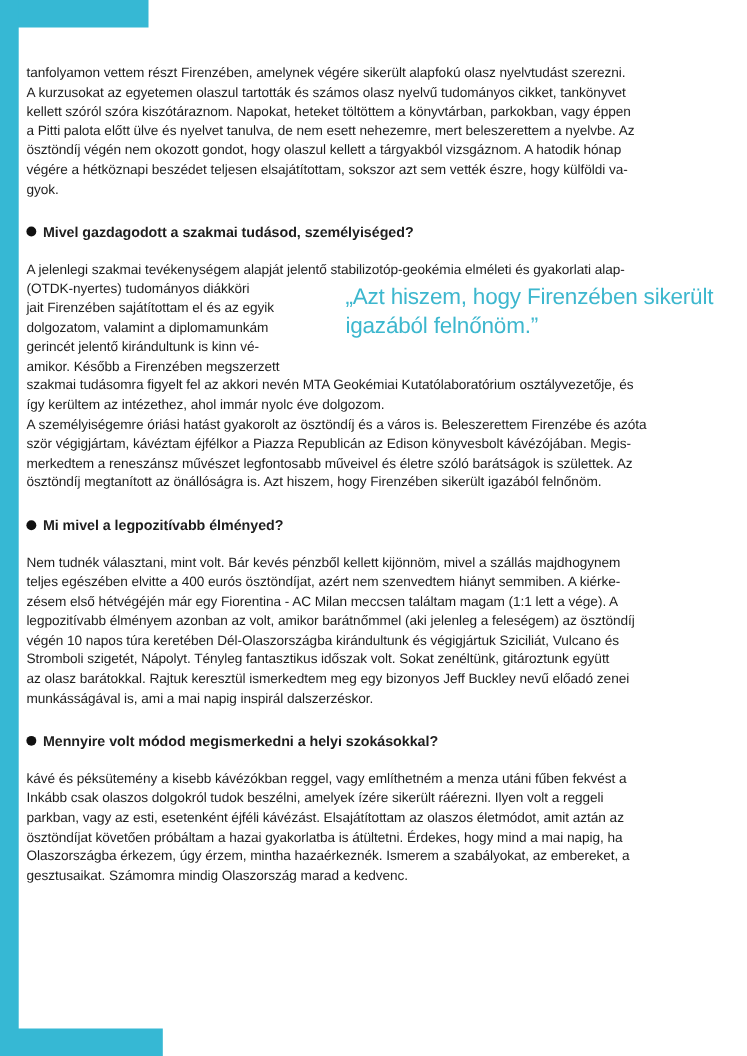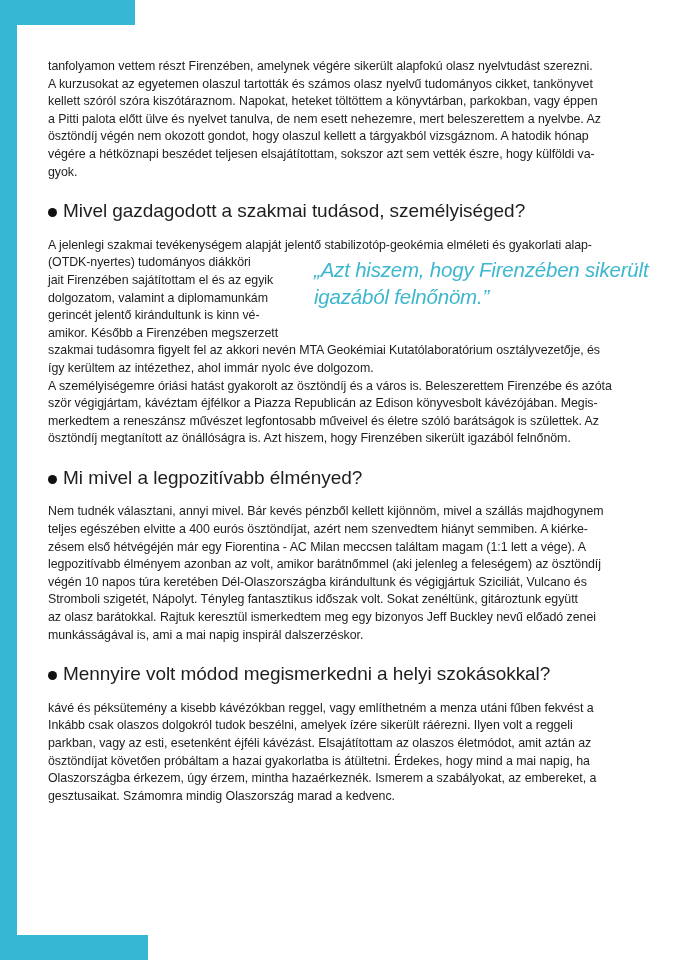--- a/index.html
+++ b/index.html
@@ -8,39 +8,39 @@
       background: #ffffff;
       font-family: "Liberation Sans", "DejaVu Sans", sans-serif;
       color: #1e1e1e;
     }
     .frame { position: absolute; background: #36b8d4; }
     .frame-top { left: 0; top: 0; width: 135px; height: 25px; }
     .frame-left { left: 0; top: 0; width: 17px; height: 960px; }
     .frame-bottom { left: 0; top: 935px; width: 148px; height: 25px; }
 
     .content {
-      position: absolute; left: 48px; top: 58px; width: 604px;
+      position: absolute; left: 24px; top: 58px; width: 604px;
       font-size: 12.4px; line-height: 17.6px; letter-spacing: -0.05px;
     }
     .para { margin: 0; }
     .line { display: block; white-space: nowrap; }
     .heading {
-      font-weight: normal; font-size: 19px; margin: 0;
+      font-weight: bold; font-size: 13px; margin: 0;
       white-space: nowrap;
     }
     .bullet {
       display: inline-block; width: 9px; height: 9px; border-radius: 50%;
       background: #111; margin-right: 6px; vertical-align: 0px;
     }
     .gap-before-heading { height: 21px; }
     .gap-after-heading { height: 17px; }
 
     .quote {
       position: absolute; left: 314px; top: 257px; width: 340px;
-      color: #3db7ce; font-style: italic; font-size: 20.5px; line-height: 26.5px;
+      color: #3db7ce; font-size: 20.5px; line-height: 26.5px;
       letter-spacing: -0.2px;
     }
     .quote .line { white-space: nowrap; }
   </style>
 </head>
 <body>
 
 <div class="frame frame-top"></div>
 <div class="frame frame-left"></div>
 <div class="frame frame-bottom"></div>
@@ -75,21 +75,21 @@
     <span class="line">merkedtem a reneszánsz művészet legfontosabb műveivel és életre szóló barátságok is születtek. Az</span>
     <span class="line">ösztöndíj megtanított az önállóságra is. Azt hiszem, hogy Firenzében sikerült igazából felnőnöm.</span>
   </p>
 
   <div class="gap-before-heading"></div>
   <h3 class="heading">
     <span class="bullet"></span><span>Mi mivel a legpozitívabb élményed?</span>
   </h3>
   <div class="gap-after-heading"></div>
   <p class="para">
-    <span class="line">Nem tudnék választani, annyi mivel. Bár kevés pénzből kellett kijönnöm, mivel a szállás majdhogynem</span>
+    <span class="line">Nem tudnék választani, mint volt. Bár kevés pénzből kellett kijönnöm, mivel a szállás majdhogynem</span>
     <span class="line">teljes egészében elvitte a 400 eurós ösztöndíjat, azért nem szenvedtem hiányt semmiben. A kiérke-</span>
     <span class="line">zésem első hétvégéjén már egy Fiorentina - AC Milan meccsen találtam magam (1:1 lett a vége). A</span>
     <span class="line">legpozitívabb élményem azonban az volt, amikor barátnőmmel (aki jelenleg a feleségem) az ösztöndíj</span>
     <span class="line">végén 10 napos túra keretében Dél-Olaszországba kirándultunk és végigjártuk Sziciliát, Vulcano és</span>
     <span class="line">Stromboli szigetét, Nápolyt. Tényleg fantasztikus időszak volt. Sokat zenéltünk, gitároztunk együtt</span>
     <span class="line">az olasz barátokkal. Rajtuk keresztül ismerkedtem meg egy bizonyos Jeff Buckley nevű előadó zenei</span>
     <span class="line">munkásságával is, ami a mai napig inspirál dalszerzéskor.</span>
   </p>
 
   <div class="gap-before-heading"></div>

